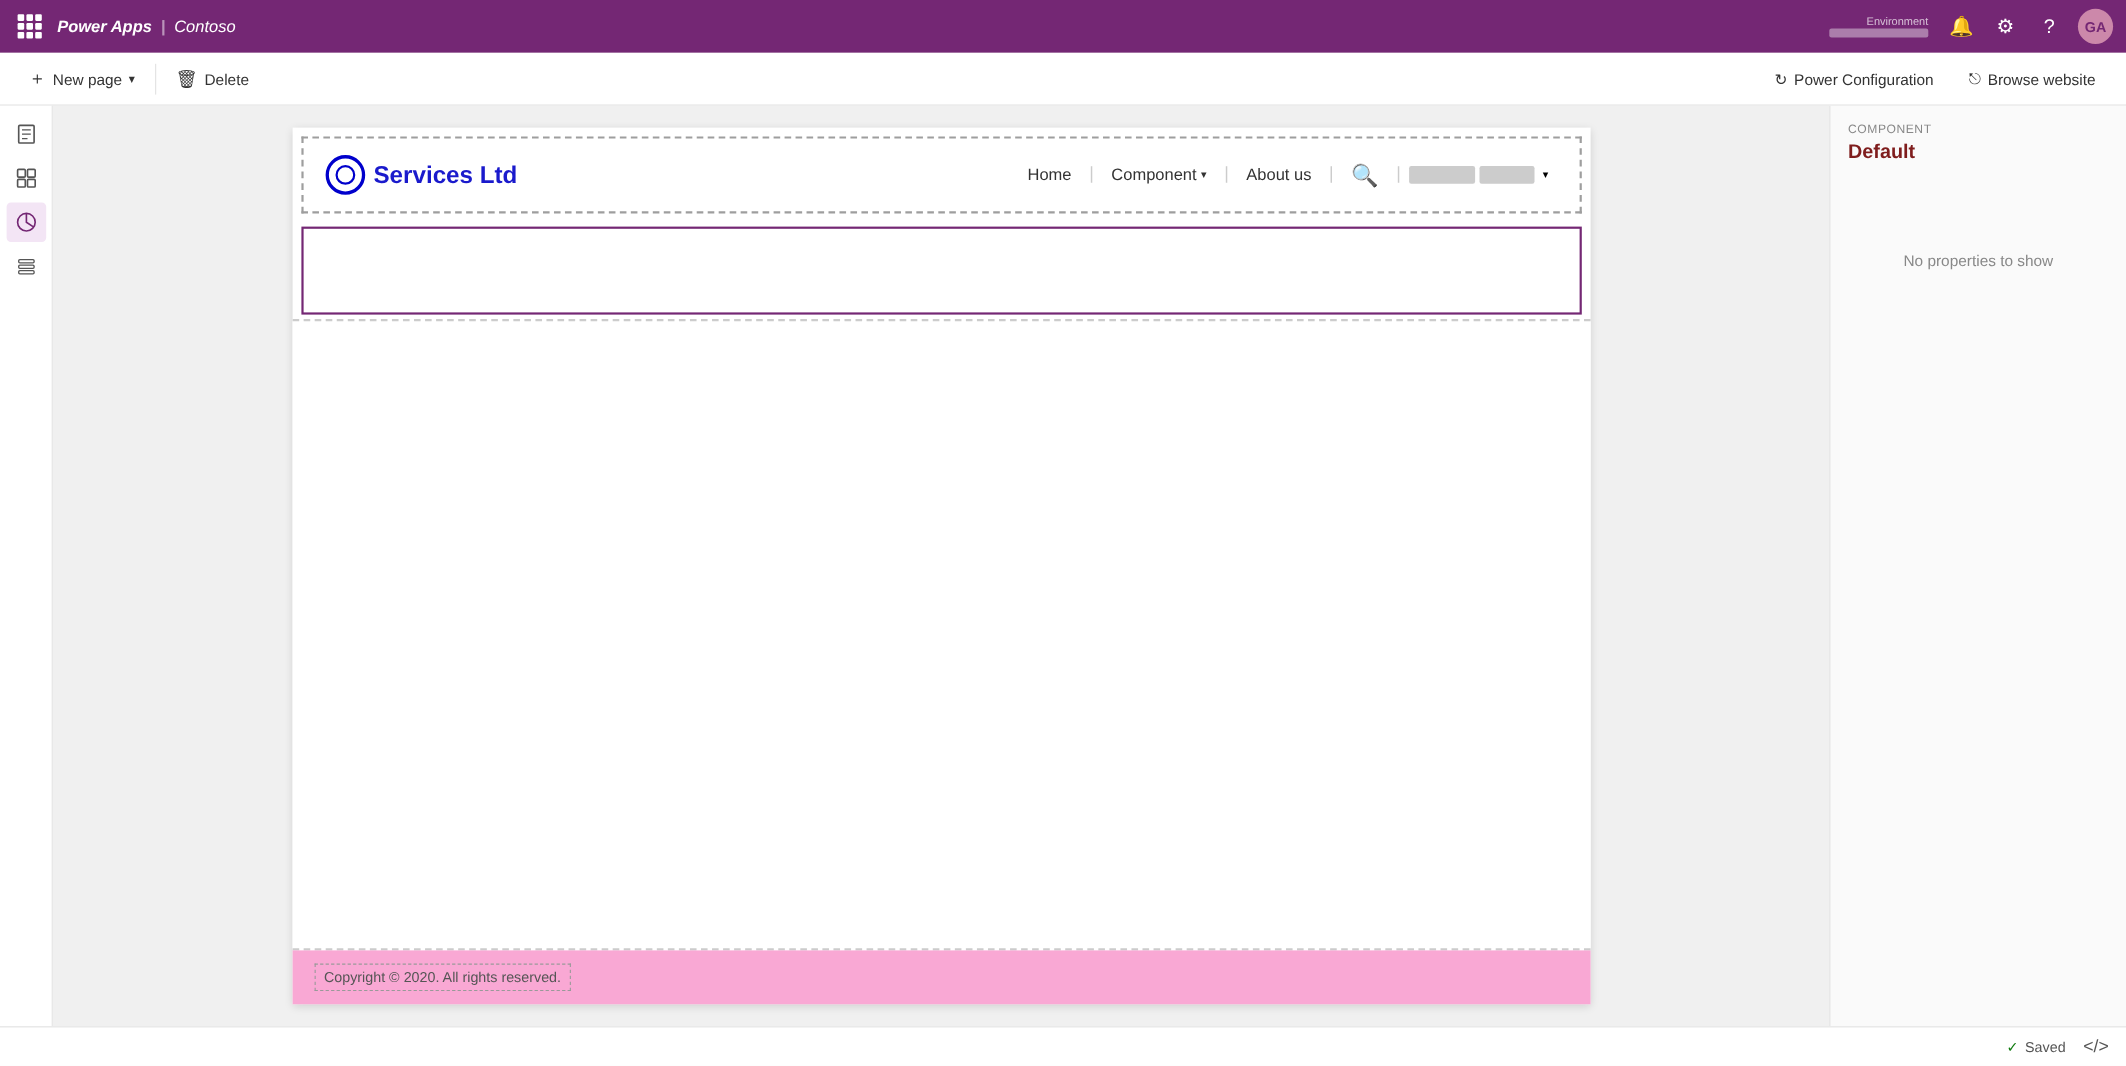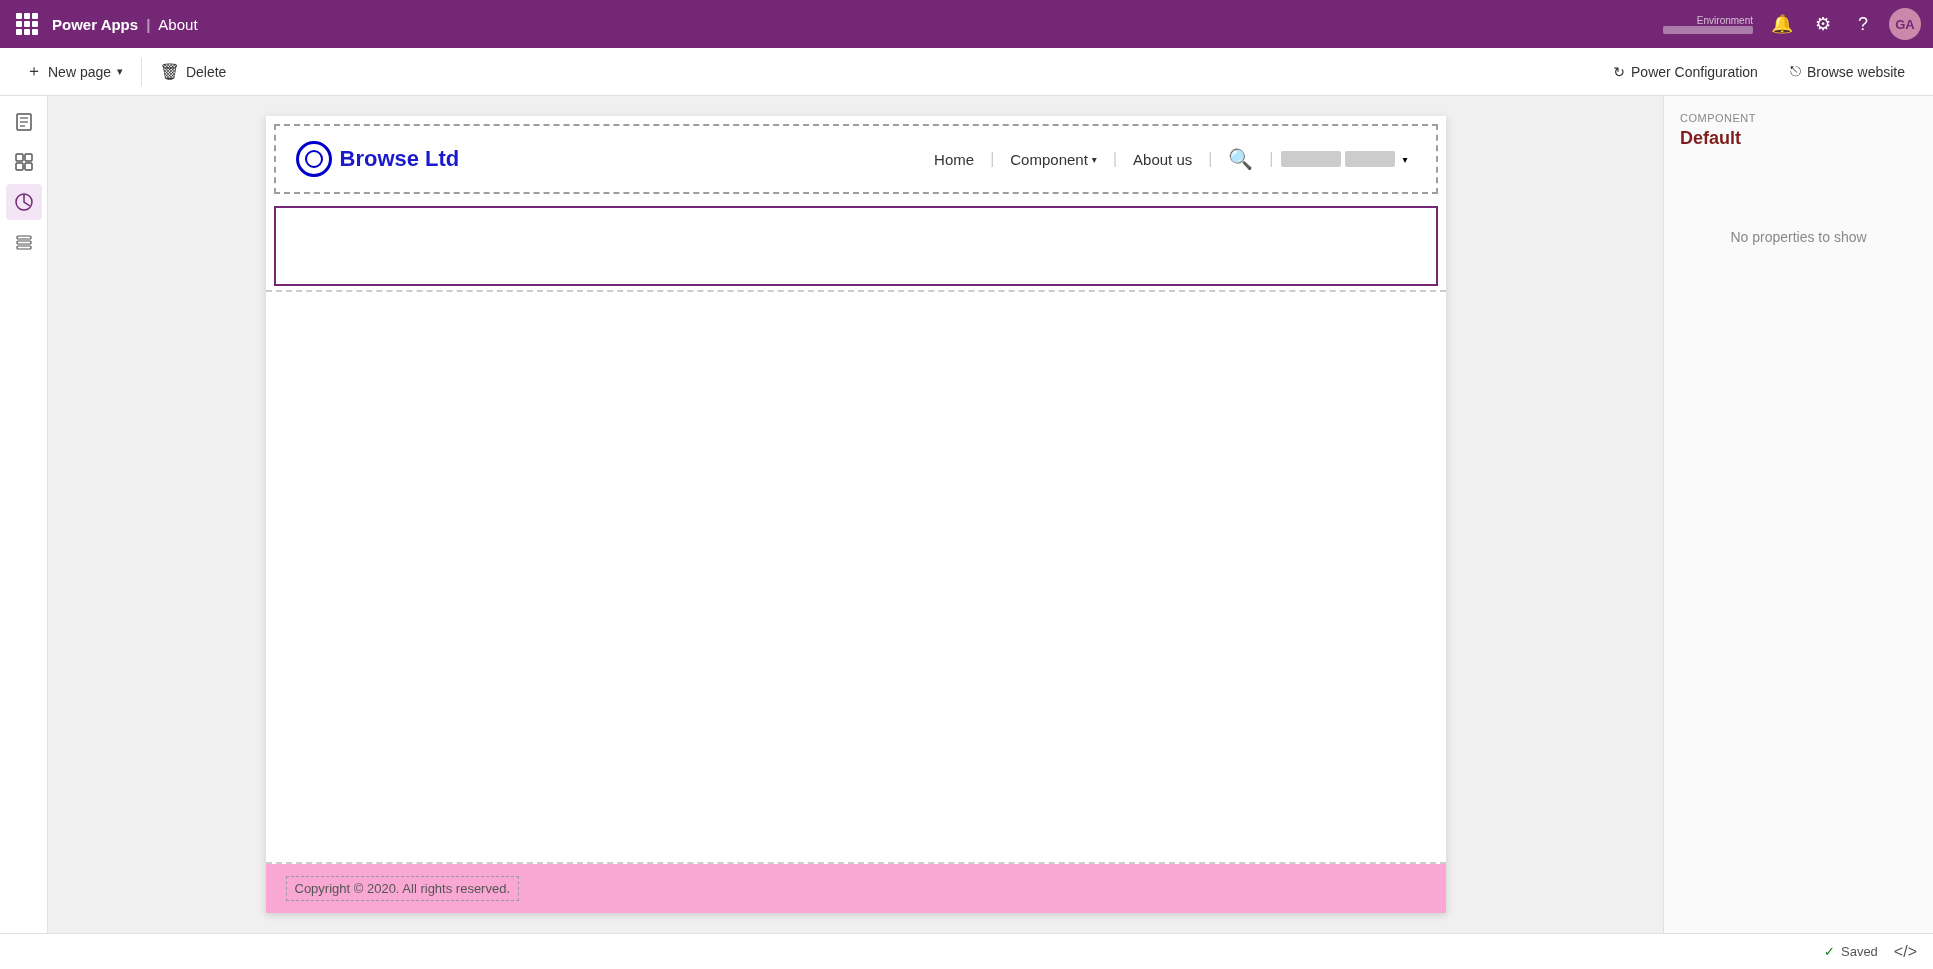--- a/index.html
+++ b/index.html
@@ -18,21 +18,21 @@
     .topbar-waffle {
       width: 30px; height: 30px;
       display: flex; align-items: center; justify-content: center;
       cursor: pointer; margin-right: 10px;
     }
     .waffle-grid {
       display: grid; grid-template-columns: repeat(3, 6px); gap: 2px;
     }
     .waffle-dot { width: 6px; height: 6px; background: white; border-radius: 1px; }
     .topbar-brand {
-      display: flex; align-items: center; gap: 8px; color: white; font-size: 15px; font-weight: 600;
+      display: flex; align-items: center; gap: 8px; color: white; font-size: 15px; font-weight: 600; font-style: italic;
     }
     .topbar-brand .portal-name { font-weight: 400; }
     .topbar-right {
       margin-left: auto; display: flex; align-items: center; gap: 4px; text-align: center;
     }
     .topbar-env {
       display: flex; flex-direction: column; align-items: flex-end; margin-right: 8px;
     }
     .topbar-env .env-label { font-size: 10px; color: rgba(255,255,255,0.7); }
     .topbar-env .env-value {
@@ -246,21 +246,21 @@
         <div class="waffle-dot"></div>
         <div class="waffle-dot"></div>
       <div class="waffle-dot"></div>
         <div class="waffle-dot"></div>
         <div class="waffle-dot"></div>
     </div>
   </div>
   <div class="topbar-brand">
     <span>Power Apps</span>
     <span style="color:rgba(255,255,255,0.5);">|</span>
-    <span class="portal-name">About</span>
+    <span class="portal-name">Contoso</span>
   </div>
   <div class="topbar-right">
     <div class="topbar-env">
       <span class="env-label">Environment</span>
       <div class="env-value"></div>
     </div>
     <div class="topbar-icon">🔔</div>
     <div class="topbar-icon">⚙</div>
     <div class="topbar-icon">?</div>
     <div class="topbar-avatar">GA</div>
@@ -325,21 +325,21 @@
   </div>
 
   <div class="canvas-area">
     <div class="page-canvas">
 
       <div class="portal-header">
         <div class="portal-logo">
           <div class="logo-circle">
             <div class="logo-circle-inner"></div>
           </div>
-          <span class="logo-text">Browse Ltd</span>
+          <span class="logo-text">Services Ltd</span>
         </div>
         <nav class="portal-nav">
           <span class="nav-item">Home</span>
           <span class="nav-sep">|</span>
           <span class="nav-item nav-item-services">
             <span>Component</span>
             <span class="nav-chevron">▾</span>
           </span>
           <span class="nav-sep">|</span>
           <span class="nav-item">About us</span>

